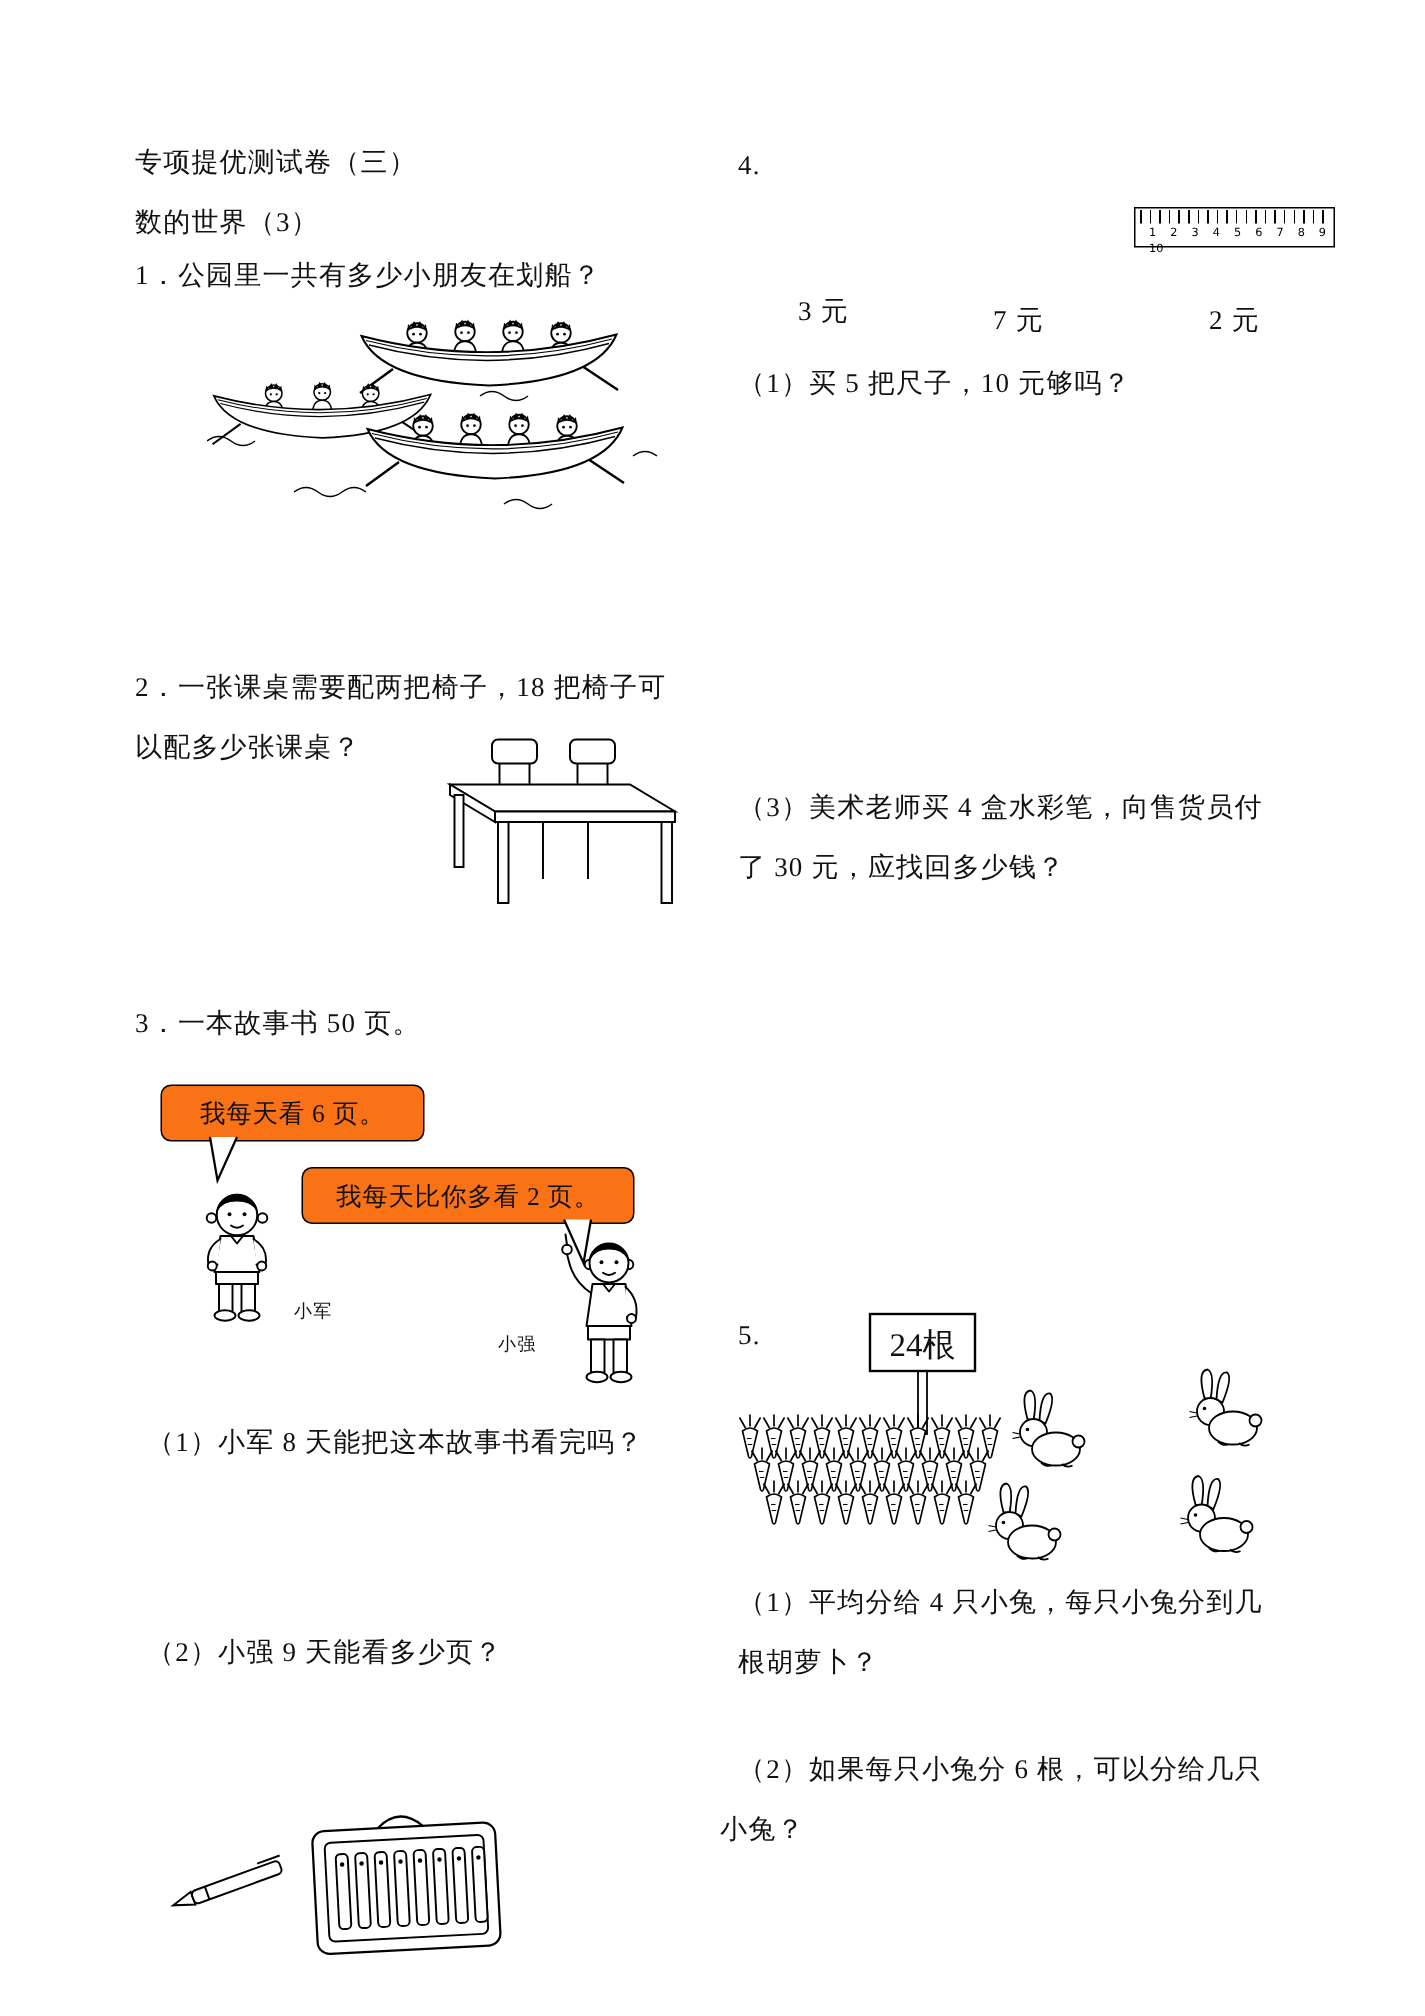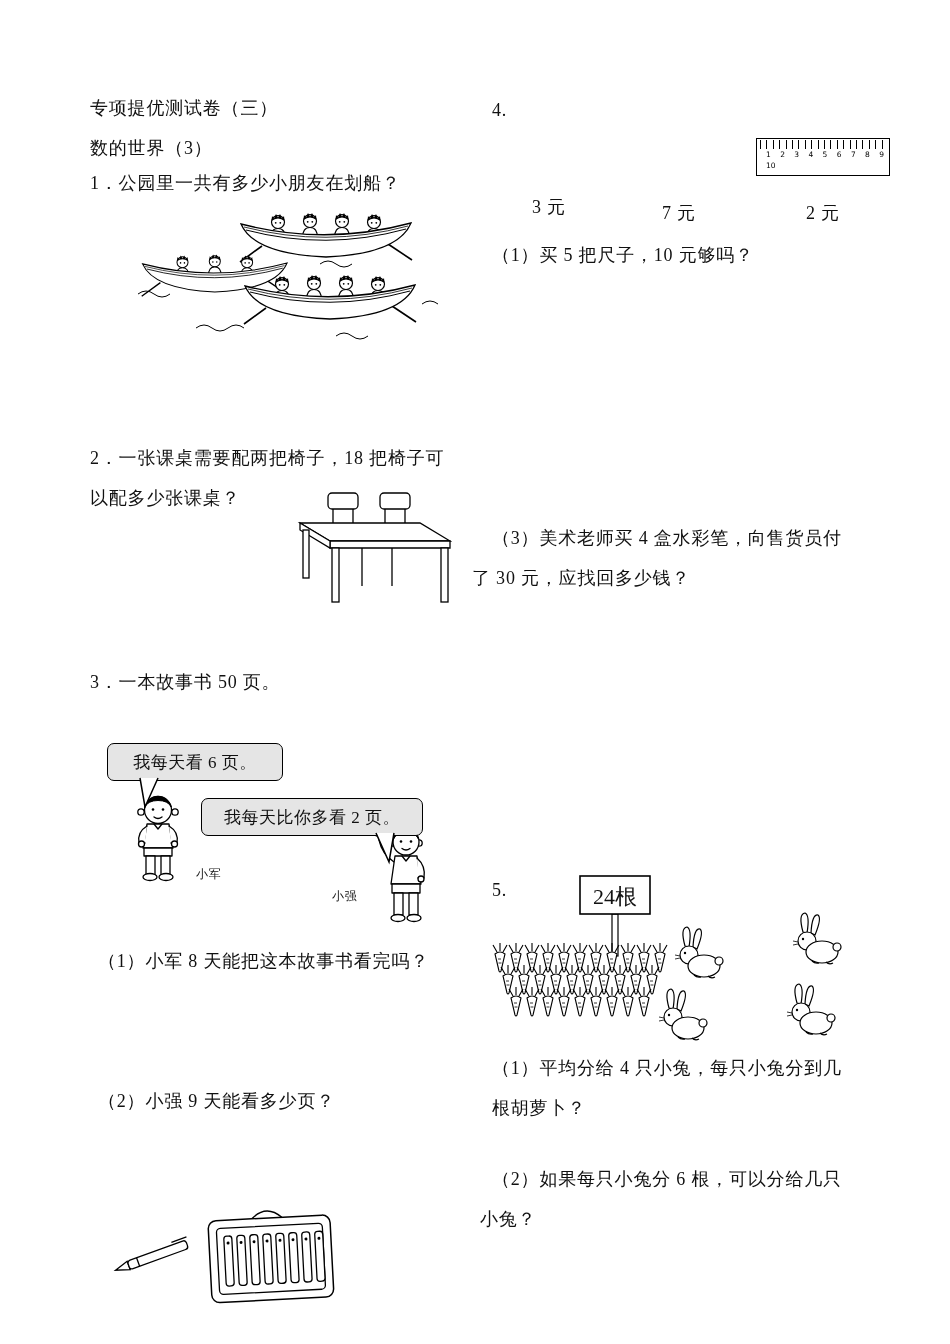--- a/index.html
+++ b/index.html
@@ -5,28 +5,27 @@
   * { box-sizing: border-box; margin: 0; padding: 0; }
   body { background: #ffffff; }
   .page {
     position: relative; width: 950px; height: 1344px; background: #fff; overflow: hidden;
     font-family: "Liberation Serif", "DejaVu Serif", serif; color: #111; font-size: 18px;
   }
   .txt { position: absolute; white-space: nowrap; letter-spacing: 0.8px; line-height: 1.3; }
   .small { font-size: 12px; }
   .ill { position: absolute; }
   .bubble {
-    position: absolute; border: 1.6px solid #000; border-radius: 7px; background: #e5e5e5;
+    position: absolute; border: 1.6px solid #000; border-radius: 7px; background: #f97316;
     padding: 7px 14px 6px 14px; font-size: 17px; letter-spacing: 0.5px; z-index: 3;
     text-align: center;
-    margin-top: 20px;
   }
   .tail { position: absolute; z-index: 4; overflow: visible; }
   .ruler {
-    position: absolute; left: 756px; top: 138px; width: 134px; height: 38px;
+    position: absolute; left: 756px; top: 138px; width: 134px; height: 27px;
     border: 1.3px solid #000; background: #fff;
   }
   .ruler-ticks {
     height: 9px; margin: 1px 3px 0 3px;
     background: repeating-linear-gradient(90deg, #000 0 1px, transparent 1px 6.4px);
   }
   .ruler-nums {
     font-family: "DejaVu Sans", sans-serif; font-size: 7.5px; word-spacing: 7px;
     padding-left: 9px; line-height: 1.5; color: #000;
   }
@@ -221,21 +220,21 @@
     <div class="ruler-ticks"></div>
     <div class="ruler-nums">1 2 3 4 5 6 7 8 9 10</div>
   </div>
 
   <div class="txt" style="left:532px; top:196px;">3 元</div>
   <div class="txt" style="left:662px; top:202px;">7 元</div>
   <div class="txt" style="left:806px; top:202px;">2 元</div>
 
   <div class="txt" style="left:492px; top:244px;">（1）买 5 把尺子，10 元够吗？</div>
   <div class="txt" style="left:492px; top:527px;">（3）美术老师买 4 盒水彩笔，向售货员付</div>
-  <div class="txt" style="left:472px; top:567px;text-align:right;">了 30 元，应找回多少钱？</div>
+  <div class="txt" style="left:492px; top:567px;text-align:right;">了 30 元，应找回多少钱？</div>
 
   <div class="txt" style="left:492px; top:879px;">5.</div>
 
   <svg class="ill" style="left:486px; top:860px;" width="384" height="198" viewBox="0 0 384 198">
     <defs>
       <g id="carrot">
         <path d="M-5,2 Q0,-2 5,2 L1,19 Q0,21 -1,19 Z" fill="#fff" stroke="#000" stroke-width="1.1"></path>
         <path d="M-3,0 L-7,-7 M0,-1 L0,-9 M3,0 L7,-7" fill="none" stroke="#000" stroke-width="1.1"></path>
         <path d="M-2,7 h3 M-1.5,11 h3" stroke="#000" stroke-width="0.8"></path>
       </g>

